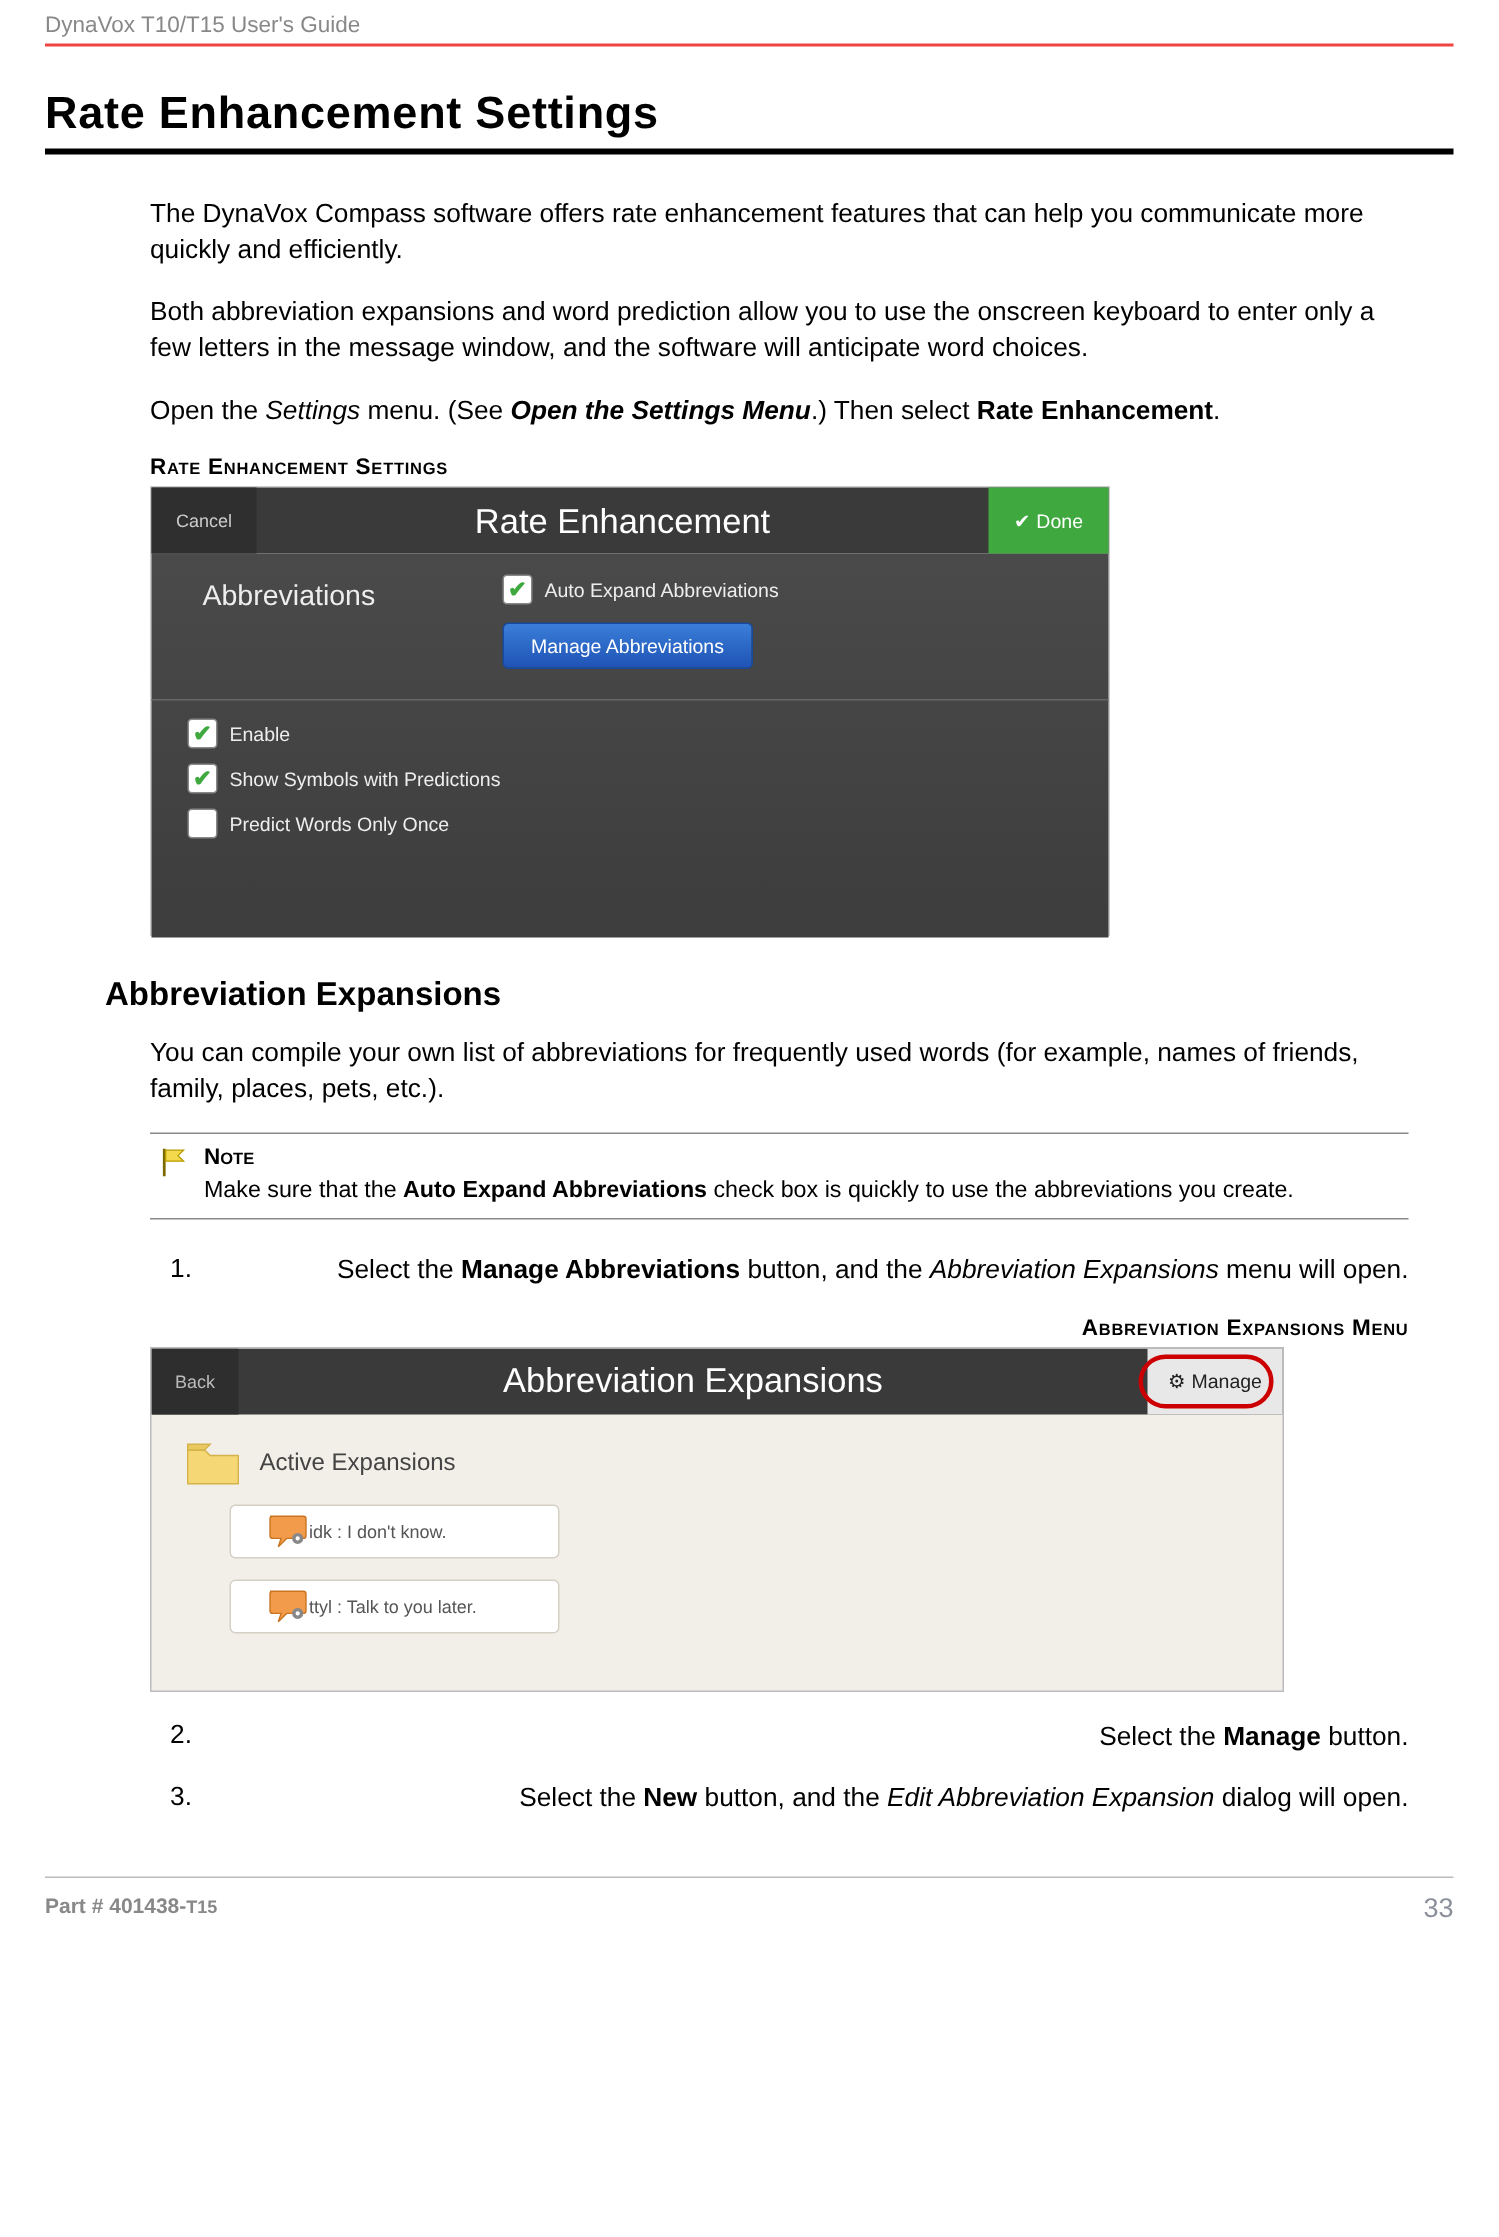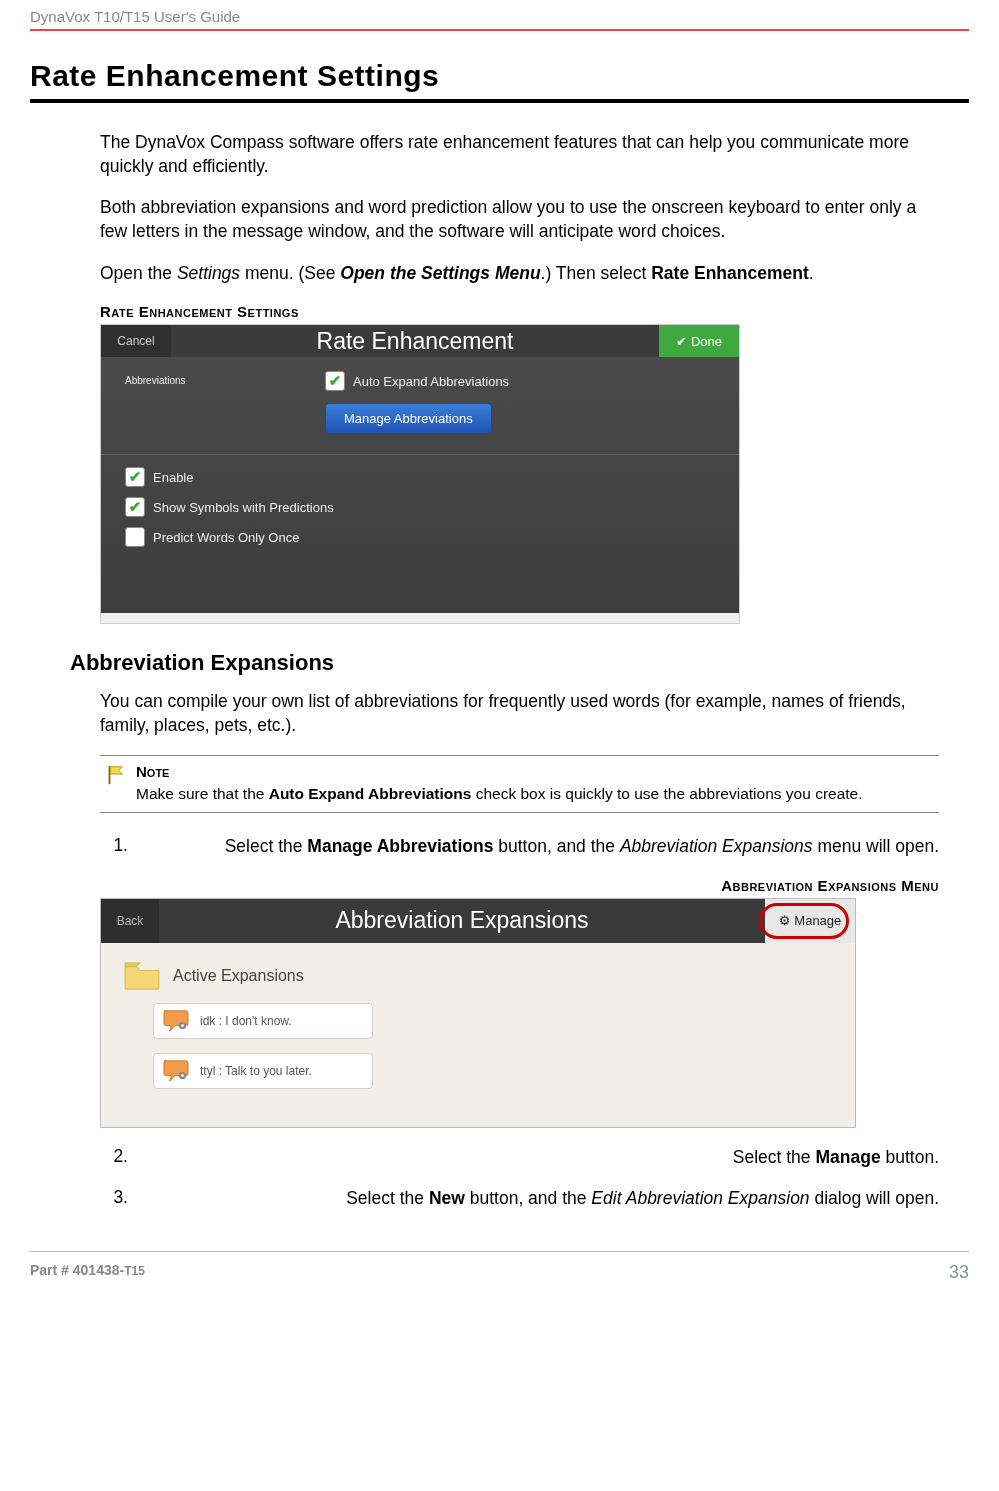--- a/index.html
+++ b/index.html
@@ -35,27 +35,27 @@
   .bolditalic { font-style: italic; font-weight: bold; }
   .caption { 
     font-weight: bold; 
     font-variant: small-caps; 
     font-size: 15px; 
     letter-spacing: 0.5px;
     margin: 4px 0 4px 0;
   }
   
   .s1 { width: 640px; height: 300px; border:1px solid #ccc; background:#efefef; position:relative; font-family: "Segoe UI", Arial, sans-serif; }
-  .s1-header { height:32px; background:#3a3a3a; display:flex; align-items:stretch; color:#fff; }
+  .s1-header { height:44px; background:#3a3a3a; display:flex; align-items:stretch; color:#fff; }
   .s1-cancel { width:70px; background:#2f2f2f; display:flex; align-items:center; justify-content:center; font-size:12px; color:#ccc; }
   .s1-title { flex:1; display:flex; align-items:center; justify-content:center; font-size:23px; color:#fff; font-weight:300;}
   .s1-done { width:80px; background:#3fa93f; display:flex; align-items:center; justify-content:center; font-size:13px; color:#fff; gap:4px;}
   .s1-body { padding:14px 24px; color:#ddd; background: linear-gradient(#4a4a4a,#3d3d3d); height:256px;}
   .s1-row { display:flex; margin-bottom:8px; }
-  .s1-left { width:200px; font-size:10px; color:#eee; padding-top:4px;}
+  .s1-left { width:200px; font-size:19px; color:#eee; padding-top:4px;margin-left:10px;}
   .s1-right { flex:1; }
   .s1-check { display:flex; align-items:center; gap:8px; font-size:13px; color:#eee; margin-bottom:10px;}
   .s1-box { width:20px; height:20px; border:1px solid #888; border-radius:3px; background:#fff; display:flex; align-items:center; justify-content:center; color:#3fa93f; font-weight:bold; font-size:15px;}
   .s1-box.empty { color:transparent;}
   .s1-btn { background:linear-gradient(#3a7ed8,#1f53b5); color:#fff; border:1px solid #174a9e; border-radius:4px; padding:7px 18px; font-size:13px; display:inline-block; margin:2px 0 12px 0;}
   .s1-sep { border-top:1px solid #666; margin:6px -24px 12px -24px;}
   
   .h2 { font-size:22px; font-weight:bold; margin:26px 0 14px -30px; }
   
   .note-wrap { margin:18px 0 22px 0;}
@@ -73,21 +73,21 @@
   .s2 { width:756px; height:230px; border:1px solid #bbb; background:#f2efe8; font-family:"Segoe UI",Arial,sans-serif; position:relative; overflow:hidden;}
   .s2-header { height:44px; background:#3a3a3a; display:flex; align-items:stretch;}
   .s2-back { width:58px; background:#2e2e2e; color:#bbb; font-size:12px; display:flex; align-items:center; justify-content:center;}
   .s2-title { flex:1; display:flex; align-items:center; justify-content:center; font-size:23px; color:#fff; font-weight:300;}
   .s2-manage { width:90px; background:#e8e8e8; color:#222; font-size:13px; display:flex; align-items:center; justify-content:center; gap:4px;}
   .s2-circle { position:absolute; right:6px; top:4px; width:90px; height:36px; border:3px solid #c00; border-radius:20px; pointer-events:none;}
   .s2-body { padding:12px 18px; }
   .s2-sect { display:flex; align-items:center; gap:12px; padding:6px 4px 12px 4px;}
   .folder-icon { width:38px; height:30px; }
   .s2-sect-label { font-size:16px; color:#444; font-weight:400;}
-  .s2-item { display:flex; align-items:center; gap:10px; background:#fff; border:1px solid #d5d0c5; border-radius:4px; padding:5px 8px; margin:0 0 14px 34px; width:220px; font-size:12px; color:#555;}
+  .s2-item { display:flex; align-items:center; background:#fff; border:1px solid #d5d0c5; border-radius:4px; padding:5px 24px; margin:0 0 14px 34px; width:220px; font-size:12px; color:#555;}
   .bubble-icon { width:28px; height:24px; flex-shrink:0;}
   
   .footer { border-top:1px solid #bbb; margin-top:40px; padding:10px 0 20px 0; display:flex; justify-content:space-between; color:#888; font-size:14px;}
   .footer .page { color:#8a8f9a; font-size:18px; font-weight:500;}
   .sc { font-variant:small-caps; font-size:12px;}
 </style>
 </head>
 <body>
 
 <div class="header-row">

